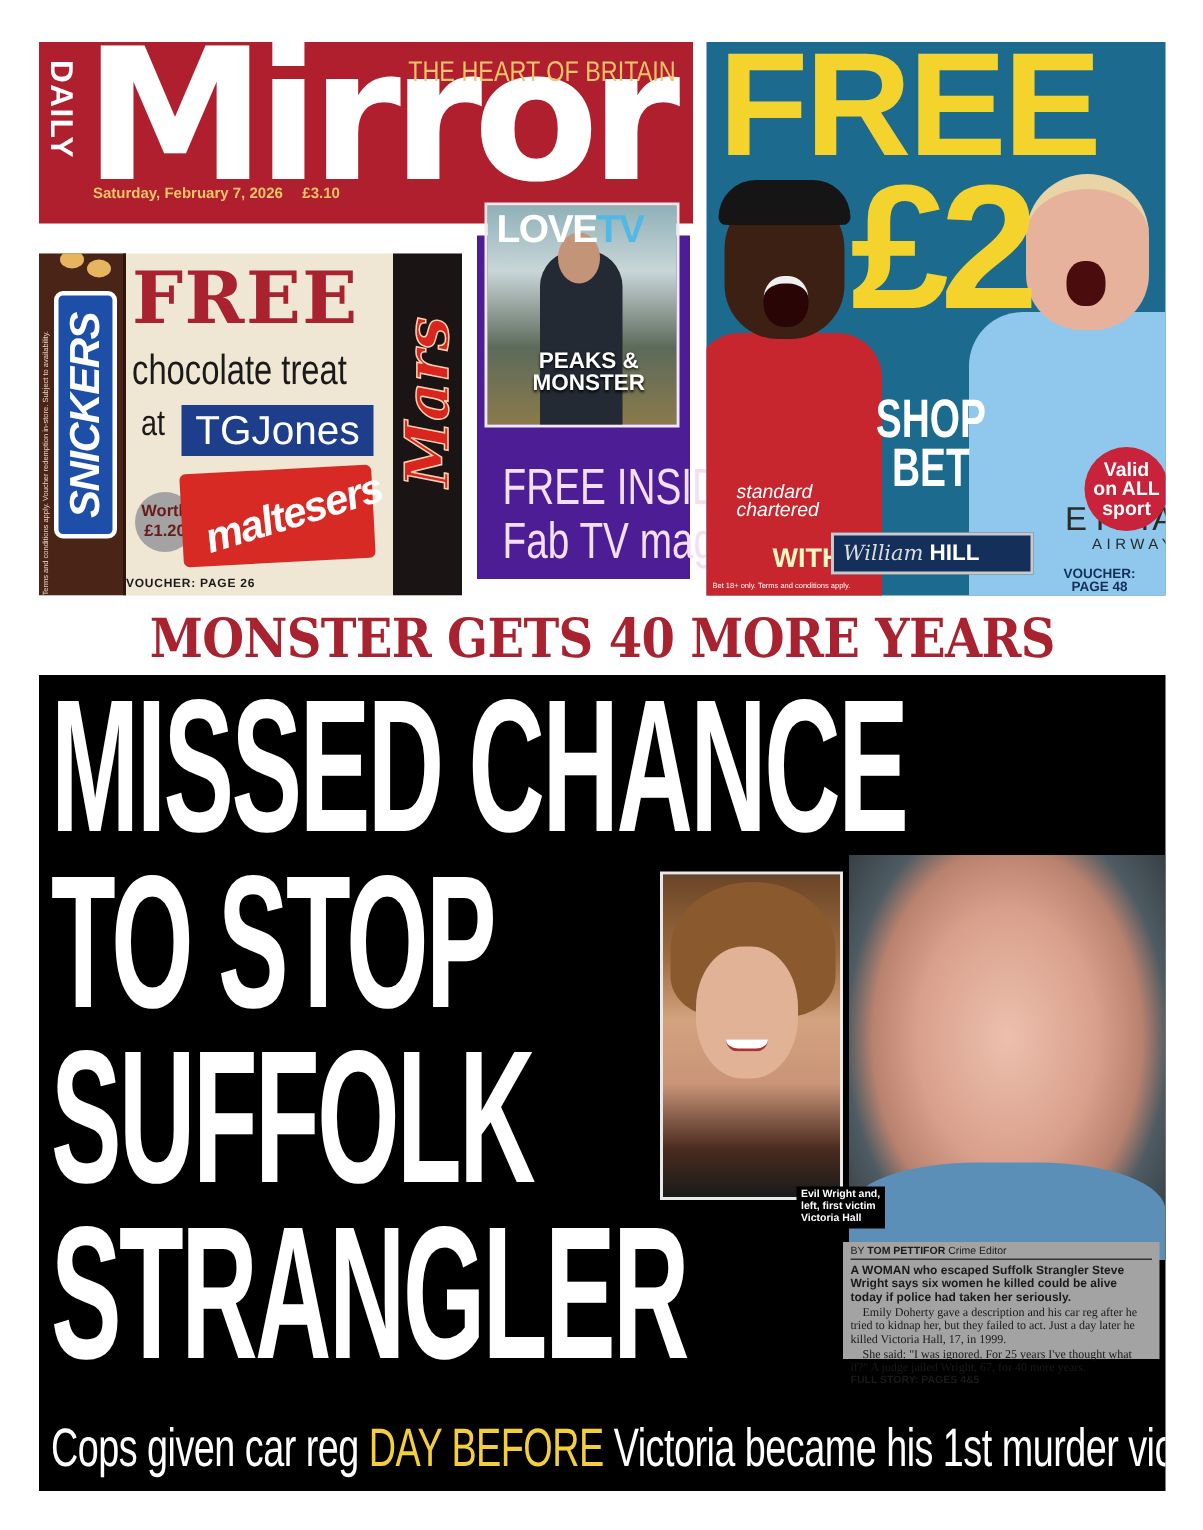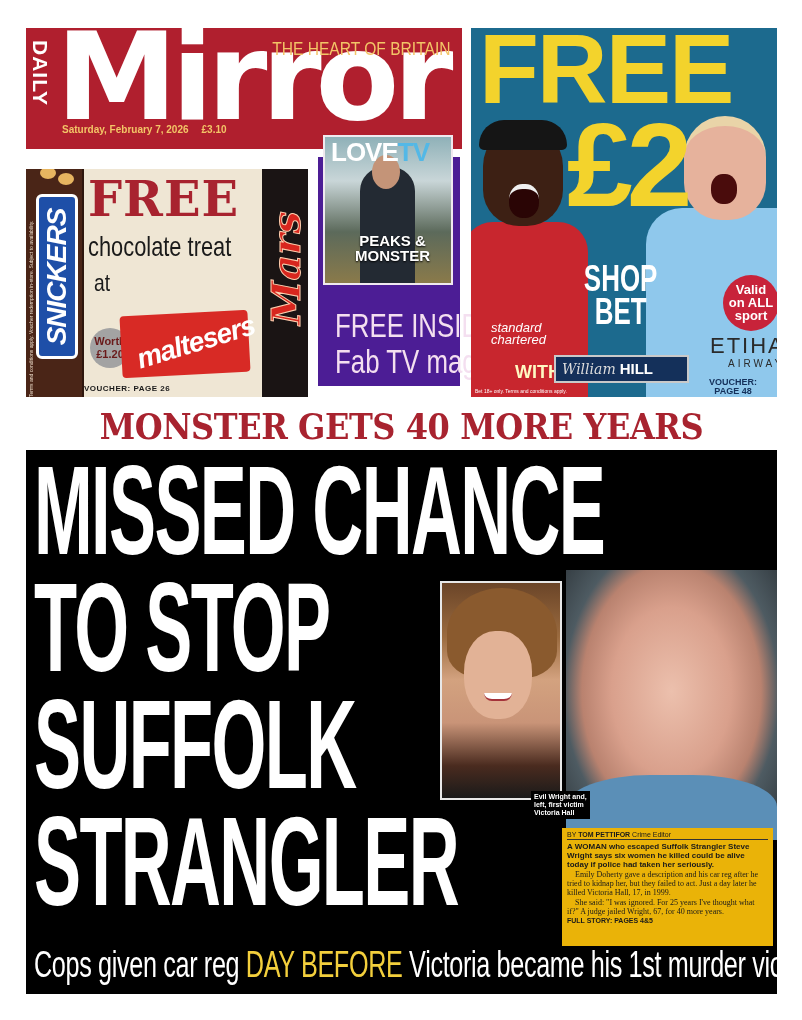--- a/index.html
+++ b/index.html
@@ -54,21 +54,21 @@
   .player-l .mouth { position: absolute; left: 38px; top: 72px; width: 30px; height: 34px; background: #2a0505; border-radius: 45%; border-top: 5px solid #f0f0f0; }
   .player-l .shirt { position: absolute; left: -8px; top: 110px; width: 125px; height: 190px; background: #c8262e; border-radius: 30px 30px 0 0; }
   .stanchart { position: absolute; left: 20px; top: 210px; color: #fff; font-style: italic; font-size: 13px; line-height: 12px; }
   .player-r { position: absolute; left: 185px; top: 80px; width: 125px; height: 300px; }
   .player-r .head { position: absolute; left: 28px; top: 8px; width: 82px; height: 104px; background: #e6b29c; border-radius: 42px 42px 38px 38px; border-top: 10px solid #e9d4a8; }
   .player-r .mouth { position: absolute; left: 55px; top: 66px; width: 26px; height: 30px; background: #4a0c0c; border-radius: 45%; }
   .player-r .shirt { position: absolute; left: -10px; top: 100px; width: 140px; height: 200px; background: #8fc8ec; border-radius: 36px 0 0 0; }
   .etihad { position: absolute; left: 54px; top: 225px; color: #2a2a2a; font-size: 22px; letter-spacing: 2px; white-space: nowrap; }
   .airways { position: absolute; left: 72px; top: 250px; color: #2a2a2a; font-size: 10px; letter-spacing: 3px; }
   .shopbet { position: absolute; left: 110px; top: 234px; color: #fff; font-weight: 700; font-size: 36px; line-height: 33px; text-align: center; transform: scaleX(0.72); transform-origin: left top; width: 110px; }
-  .valid { position: absolute; left: 252px; top: 247px; width: 56px; height: 56px; background: #c8233a; border-radius: 50%; color: #fff; font-weight: 700; font-size: 13px; line-height: 13px; text-align: center; padding-top: 8px; }
+  .valid { position: absolute; left: 252px; top: 270px; width: 56px; height: 56px; background: #c8233a; border-radius: 50%; color: #fff; font-weight: 700; font-size: 13px; line-height: 13px; text-align: center; padding-top: 8px; }
   .with { position: absolute; left: 44px; top: 334px; color: #fef9c3; font-weight: 900; font-size: 18px; }
   .willhill { position: absolute; left: 83px; top: 327px; width: 135px; height: 28px; background: #14305a; border: 2px solid #c9c9c9; color: #fff; font-size: 15px; line-height: 24px; padding-left: 6px; white-space: nowrap; }
   .willhill .wm { font-family: "DejaVu Serif", serif; font-style: italic; font-size: 14px; color: #dcdcdc; }
   .willhill .hill { font-weight: 900; margin-left: 4px; }
   .voucher27 { position: absolute; left: 238px; top: 350px; color: #14305a; font-weight: 900; font-size: 9px; line-height: 9px; text-align: center; }
   .betterms { position: absolute; left: 4px; top: 360px; color: #fff; font-size: 5px; }
 
   
   .strap { position: absolute; left: 26px; top: 406px; width: 751px; text-align: center; color: #a8232f; font-family: "DejaVu Serif", serif; font-weight: 700; font-size: 36px; line-height: 40px; letter-spacing: -0.5px; transform: scaleX(0.89); transform-origin: center top; white-space: nowrap; }
 
@@ -77,21 +77,21 @@
   .headline { position: absolute; left: 8px; top: 2px; color: #fff; font-family: "Liberation Sans", sans-serif; font-weight: 700; font-size: 126px; line-height: 117px; letter-spacing: -3px; transform: scaleX(0.56); transform-origin: left top; white-space: nowrap; }
   .photo-victim { position: absolute; left: 414px; top: 131px; width: 122px; height: 219px; border: 2px solid #e8e8e8; background: linear-gradient(180deg, #6b4528 0%, #9b6b3f 25%, #d3a27f 45%, #c99478 65%, #4a2b1f 85%, #1a1a1a 100%); overflow: hidden; }
   .photo-victim .hair { position: absolute; left: 5px; top: 5px; width: 110px; height: 90px; background: #8a5a2e; border-radius: 50% 50% 30% 30%; }
   .photo-victim .face { position: absolute; left: 22px; top: 48px; width: 68px; height: 88px; background: #e2b296; border-radius: 46%; }
   .photo-victim .smile { position: absolute; left: 42px; top: 110px; width: 28px; height: 8px; background: #fff; border-radius: 0 0 14px 14px; border-bottom: 2px solid #a4333a; }
   .photo-killer { position: absolute; left: 540px; top: 120px; width: 211px; height: 270px; background: radial-gradient(ellipse at 50% 45%, #ecc0ad 0%, #d9a08c 40%, #b9826f 60%, #4e5b62 72%, #2c3338 100%); overflow: hidden; }
   .photo-killer .shirt { position: absolute; left: 0; top: 205px; width: 211px; height: 80px; background: #5b8fb7; border-radius: 40% 40% 0 0; }
   .caption { position: absolute; left: 505px; top: 341px; background: #000; color: #fff; font-weight: 700; font-size: 7px; line-height: 8px; padding: 2px 3px; }
 
   
-  .story { position: absolute; left: 536px; top: 378px; width: 211px; height: 118px; background: #eab308; padding: 3px 5px; color: #1a1a1a; }
+  .story { position: absolute; left: 536px; top: 378px; width: 211px; height: 78px; background: #a3a3a3; padding: 3px 5px; color: #1a1a1a; }
   .byline { font-size: 7px; border-bottom: 1px solid #333; padding-bottom: 1px; }
   .byline b { font-weight: 900; }
   .intro { font-weight: 900; font-size: 8px; line-height: 9px; margin-top: 2px; }
   .bodytext { font-family: "Liberation Serif", serif; font-size: 8px; line-height: 9px; text-indent: 8px; margin-top: 1px; }
   .fullstory { font-weight: 900; font-size: 7px; margin-top: 1px; }
 
   
   .subdeck { position: absolute; left: 8px; top: 495px; color: #fff; font-family: "Liberation Sans", sans-serif; font-size: 36px; line-height: 40px; transform: scaleX(0.7); transform-origin: left top; white-space: nowrap; letter-spacing: -0.5px; }
   .subdeck .hl { color: #f3cf3c; }
 </style>
@@ -119,20 +119,21 @@
     <div class="terms-vert">
         <span>Terms and conditions apply. Voucher redemption in-store. Subject to availability.</span>
       </div>
   </div>
   <div class="mars" style="top:-20px;">
       <span>Mars</span>
     </div>
   <div class="choc-free" style="top:6px;">FREE</div>
   <div class="choc-treat" style="top:62px;">chocolate treat</div>
   <div class="choc-at" style="top:100px;">at</div>
+  <div class="tgjones" style="top:101px;">TGJones</div>
   <div class="worth" style="top:132px;">
     <div>Worth</div>
     <div>£1.20</div>
   </div>
   <div class="maltesers" style="top:144px;">
       <span>maltesers</span>
     </div>
   <div class="voucher26" style="top:215px;">VOUCHER: PAGE 26</div>
 </div>
 

